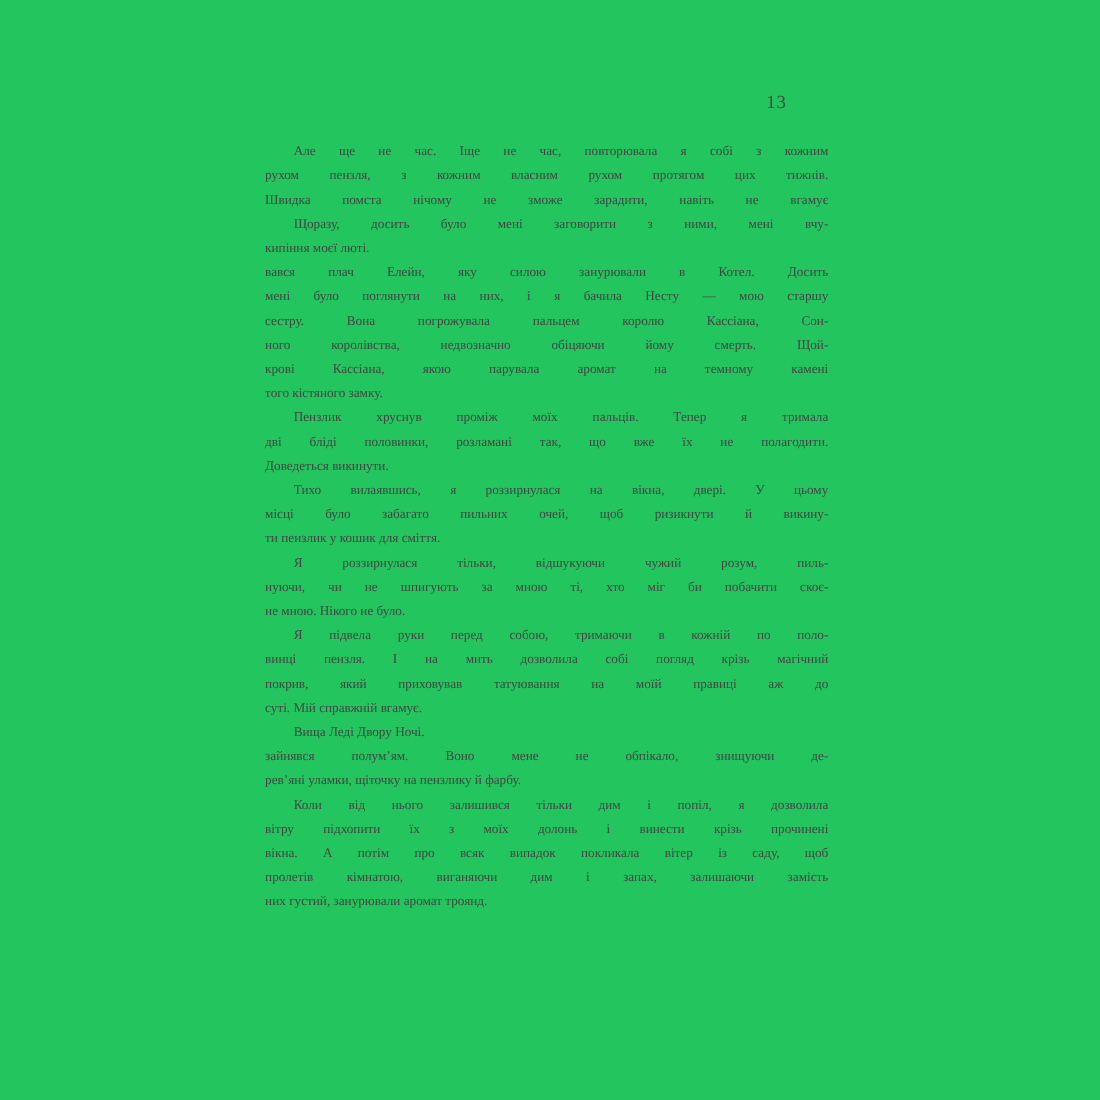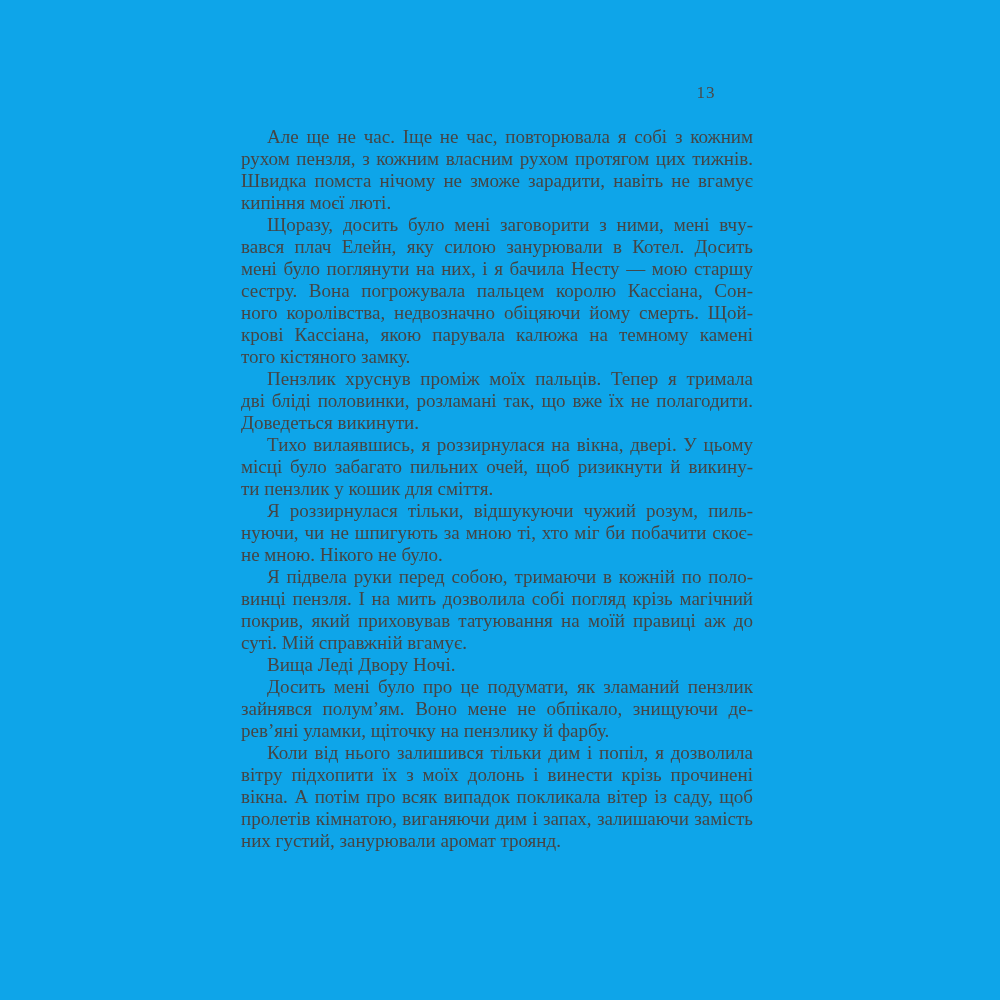--- a/index.html
+++ b/index.html
@@ -6,41 +6,41 @@
     margin: 0;
     padding: 0;
     width: 1000px;
     height: 1000px;
     background: #fdfdfc;
   }
   .page {
     position: relative;
     width: 1000px;
     height: 1000px;
-    background: #0ea5e9;
+    background: #22c55e;
     font-family: "Liberation Serif", "DejaVu Serif", serif;
     color: #454545;
     overflow: hidden;
   }
   .page-number {
     position: absolute;
     top: 83px;
     left: 666px;
     width: 80px;
     text-align: center;
     font-size: 17px;
     letter-spacing: 1px;
     color: #4a4a4a;
   }
   .text-block {
     position: absolute;
     left: 241px;
     top: 126px;
     width: 512px;
-    font-size: 19px;
+    font-size: 12px;
     line-height: 22px;
   }
   .text-line {
     height: 22px;
     overflow: hidden;
     text-align: justify;
     text-align-last: justify;
     -moz-text-align-last: justify;
     white-space: normal;
   }
@@ -54,43 +54,42 @@
 </style>
 </head>
 <body>
 
 <div class="page">
   <div class="page-number">13</div>
   <div class="text-block">
       <div class="text-line para-first">Але ще не час. Іще не час, повторювала я собі з кожним</div>
       <div class="text-line">рухом пензля, з кожним власним рухом протягом цих тижнів.</div>
       <div class="text-line">Швидка помста нічому не зможе зарадити, навіть не вгамує</div>
+      <div class="text-line para-first">Щоразу, досить було мені заговорити з ними, мені вчу-</div>
       <div class="text-line para-last">кипіння моєї люті.</div>
-      <div class="text-line para-first">Щоразу, досить було мені заговорити з ними, мені вчу-</div>
       <div class="text-line">вався плач Елейн, яку силою занурювали в Котел. Досить</div>
       <div class="text-line">мені було поглянути на них, і я бачила Несту — мою старшу</div>
       <div class="text-line">сестру. Вона погрожувала пальцем королю Кассіана, Сон-</div>
       <div class="text-line">ного королівства, недвозначно обіцяючи йому смерть. Щой-</div>
-      <div class="text-line">крові Кассіана, якою парувала калюжа на темному камені</div>
+      <div class="text-line">крові Кассіана, якою парувала аромат на темному камені</div>
       <div class="text-line para-last">того кістяного замку.</div>
       <div class="text-line para-first">Пензлик хруснув проміж моїх пальців. Тепер я тримала</div>
       <div class="text-line">дві бліді половинки, розламані так, що вже їх не полагодити.</div>
       <div class="text-line para-last">Доведеться викинути.</div>
       <div class="text-line para-first">Тихо вилаявшись, я роззирнулася на вікна, двері. У цьому</div>
       <div class="text-line">місці було забагато пильних очей, щоб ризикнути й викину-</div>
       <div class="text-line para-last">ти пензлик у кошик для сміття.</div>
       <div class="text-line para-first">Я роззирнулася тільки, відшукуючи чужий розум, пиль-</div>
       <div class="text-line">нуючи, чи не шпигують за мною ті, хто міг би побачити скоє-</div>
       <div class="text-line para-last">не мною. Нікого не було.</div>
       <div class="text-line para-first">Я підвела руки перед собою, тримаючи в кожній по поло-</div>
       <div class="text-line">винці пензля. І на мить дозволила собі погляд крізь магічний</div>
       <div class="text-line">покрив, який приховував татуювання на моїй правиці аж до</div>
       <div class="text-line para-last">суті. Мій справжній вгамує.</div>
       <div class="text-line para-first para-last">Вища Леді Двору Ночі.</div>
-      <div class="text-line para-first">Досить мені було про це подумати, як зламаний пензлик</div>
       <div class="text-line">зайнявся полум’ям. Воно мене не обпікало, знищуючи де-</div>
       <div class="text-line para-last">рев’яні уламки, щіточку на пензлику й фарбу.</div>
       <div class="text-line para-first">Коли від нього залишився тільки дим і попіл, я дозволила</div>
       <div class="text-line">вітру підхопити їх з моїх долонь і винести крізь прочинені</div>
       <div class="text-line">вікна. А потім про всяк випадок покликала вітер із саду, щоб</div>
       <div class="text-line">пролетів кімнатою, виганяючи дим і запах, залишаючи замість</div>
       <div class="text-line para-last">них густий, занурювали аромат троянд.</div>
     </div>
 </div>
 

